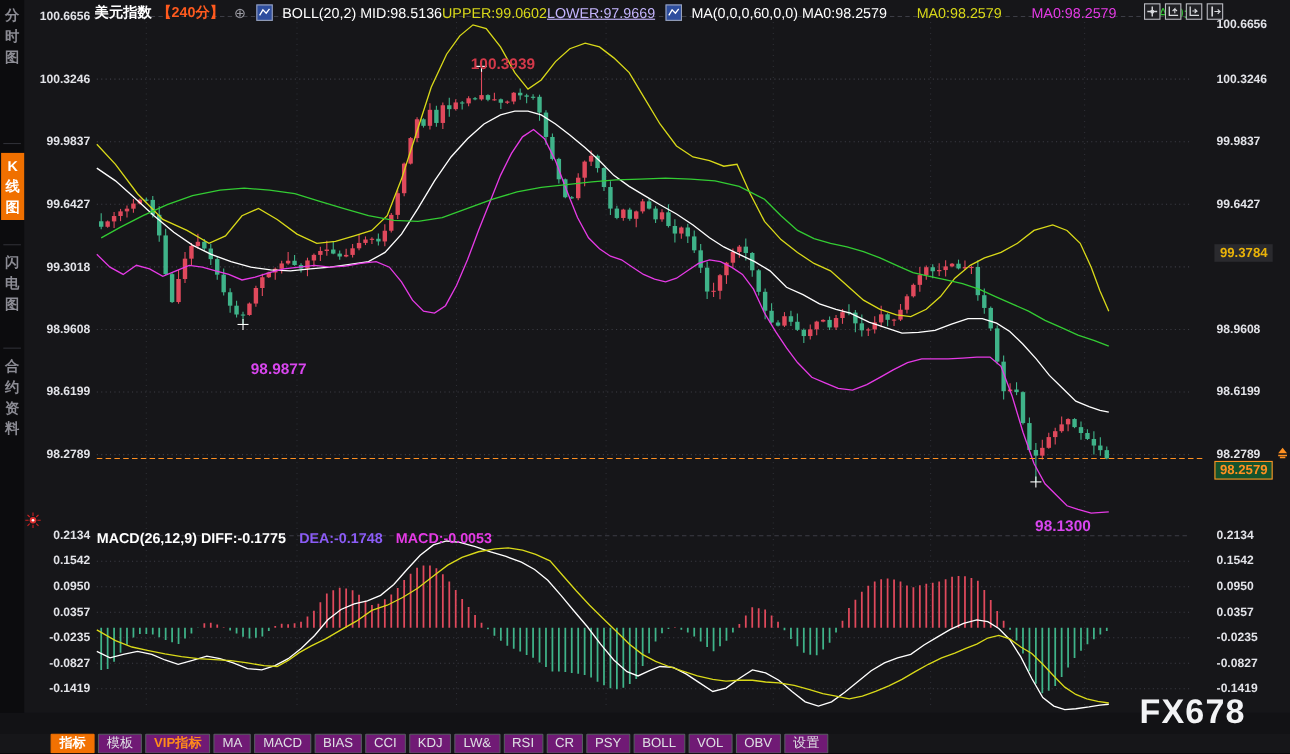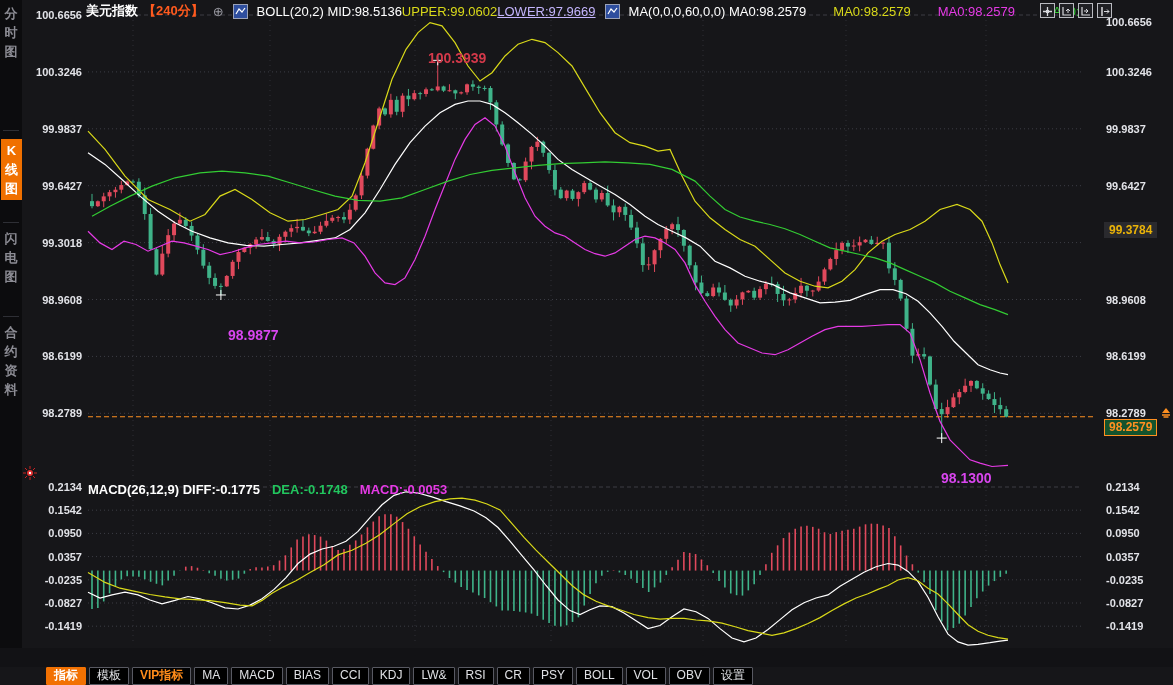--- a/index.html
+++ b/index.html
@@ -36,21 +36,21 @@
   #last-price-badge{position:absolute;left:1104px;top:419px;background:#14532d;color:#ff9021;
       border:1px solid #ff9021;font-size:12px;font-weight:bold;padding:0 4px;line-height:15px;z-index:5;}
   #price-arrow-icon{position:absolute;left:1160px;top:405px;z-index:5;}
   
   #macd-legend{position:absolute;left:88px;top:466px;display:flex;gap:12px;font-size:13px;
                font-weight:bold;white-space:nowrap;z-index:4;margin-top:16px;}
   #alert-dot-icon{position:absolute;left:22px;top:465px;z-index:5;}
   
   #xaxis-strip{position:absolute;left:0;top:648px;width:1173px;height:19px;background:#121215;z-index:5;}
   #toolbar{position:absolute;left:46px;top:667px;height:18px;display:flex;gap:3px;z-index:5;}
-  .tb-btn{height:16px;line-height:15px;padding:0 7px;font-size:12px;background:#000000;
+  .tb-btn{height:16px;line-height:15px;padding:0 7px;font-size:12px;background:#701a75;
           border:1px solid #585962;color:#dfe0e4;cursor:pointer;border-radius:1px;white-space:nowrap;}
   .tb-btn.active{background:#f27102;border-color:#f27102;color:#fff;font-weight:bold;}
   .tb-btn.vip{color:#ff8c1a;font-weight:bold;}
   #watermark{position:absolute;left:1036px;top:629px;font-size:31px;font-weight:bold;
       color:#f2f3f5;letter-spacing:1px;z-index:6;}
   #chart-svg{position:absolute;left:0;top:0;z-index:2;}
 </style>
 </head>
 <body>
 
@@ -685,21 +685,21 @@
   <div id="alert-dot-icon"><svg width="16" height="16">
         <circle cx="8" cy="8" r="3" fill="#e03030"></circle>
         <g stroke="#c22" stroke-width="1">
           <path d="M8 1v3M8 12v3M1 8h3M12 8h3M3 3l2 2M11 11l2 2M13 3l-2 2M5 11l-2 2"></path>
         </g>
         <circle cx="8" cy="8" r="1.2" fill="#fff"></circle>
       </svg></div>
 
   <div id="macd-legend">
       <span style="color: rgb(255, 255, 255);">MACD(26,12,9) DIFF:-0.1775</span>
-      <span style="color: #22c55e;">DEA:-0.1748</span>
+      <span style="color: #8b5cf6;">DEA:-0.1748</span>
       <span style="color: rgb(229, 58, 229);">MACD:-0.0053</span>
     </div>
 
   <div id="xaxis-strip">
 
     <div id="x-ticks-holder"></div>
 
   </div>
 
   <div id="toolbar">
@@ -714,13 +714,14 @@
       <div class="tb-btn">LW&amp;</div>
       <div class="tb-btn">RSI</div>
       <div class="tb-btn">CR</div>
       <div class="tb-btn">PSY</div>
       <div class="tb-btn">BOLL</div>
       <div class="tb-btn">VOL</div>
       <div class="tb-btn">OBV</div>
       <div class="tb-btn">设置</div>
     </div>
 
+  <div id="watermark">FX678</div>
 </div>
 
 </body></html>

